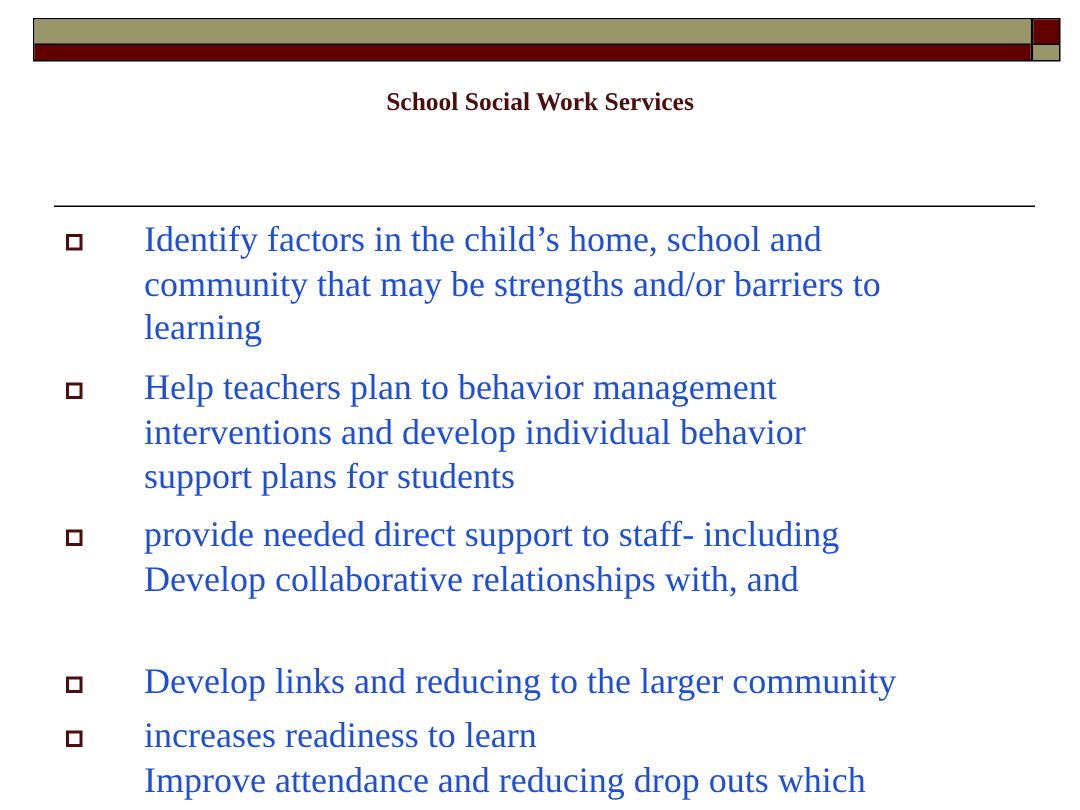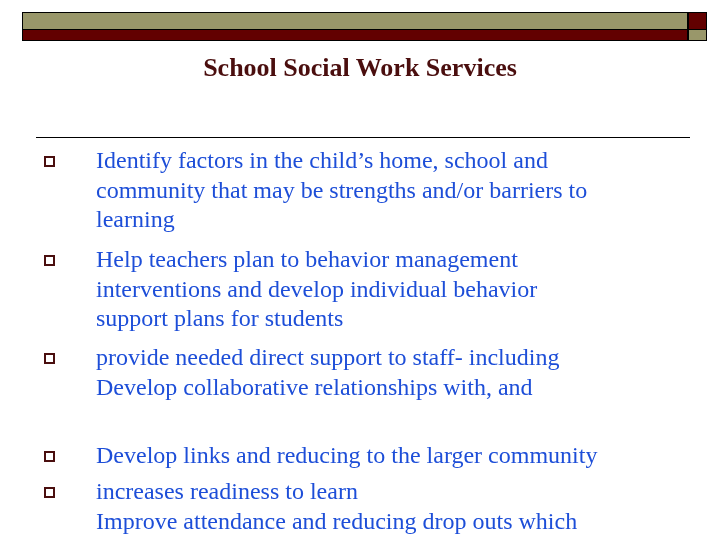--- a/index.html
+++ b/index.html
@@ -46,21 +46,21 @@
     .corner .sq-bottom {
       position: absolute; left: 0; top: 17px; right: 0; bottom: 0;
     }
     .title {
       position: absolute;
       left: 110px;
       top: 50px;
       width: 500px;
       text-align: center;
       font-weight: bold;
-      font-size: 26px;
+      font-size: 17px;
       line-height: 36px;
     }
     .title div { white-space: nowrap; }
     .divider {
       position: absolute;
       left: 36px;
       top: 137px;
       width: 654px;
       height: 0;
       border-top: 1px solid #000;

